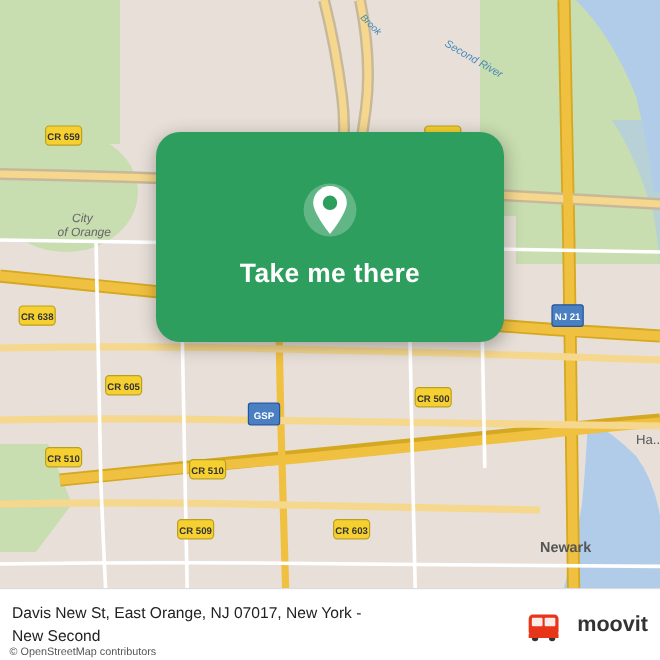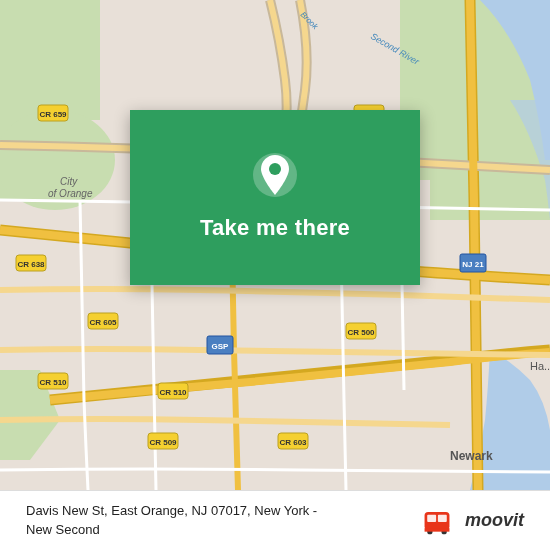--- a/index.html
+++ b/index.html
@@ -30,21 +30,21 @@
     }
 
     
     #action-panel {
       position: absolute;
       top: 110px;
       left: 130px;
       width: 290px;
       height: 175px;
       background-color: #2e9e5e;
-      border-radius: 0;
+      border-radius: 20px;
       display: flex;
       flex-direction: column;
       align-items: center;
       justify-content: center;
       box-shadow: 0 4px 15px rgba(0,0,0,0.3);
       z-index: 10;
     }
 
     #location-pin {
       width: 48px;
@@ -63,40 +63,39 @@
       letter-spacing: 0.3px;
     }
 
     
     #info-bar {
       width: 550px;
       height: 60px;
       background: white;
       display: flex;
       align-items: center;
-      padding: 0 26px;
+      padding: 0 10px;
       border-top: 1px solid #ddd;
       position: relative;
     }
 
     #info-text {
       flex: 1;
       font-size: 13px;
       color: #222;
       line-height: 1.4;
     }
 
     #moovit-logo {
       display: flex;
       align-items: center;
       gap: 12px;
       font-size: 16px;
       font-weight: bold;
       color: #333;
-      font-style: italic;
     }
 
     #moovit-icon {
       width: 32px;
       height: 32px;
     }
 
     #osm-credit {
       position: absolute;
       bottom: 2px;
@@ -231,20 +230,21 @@
     <button id="take-me-there-btn">Take me there</button>
   </div>
 </div>
 
 <div id="info-bar">
   <div style="flex:1;">
     <div id="info-text">
       <span>Davis New St, East Orange, NJ 07017, New York -</span><br>
       <span>New Second</span>
     </div>
+    <div id="osm-credit">© OpenStreetMap contributors</div>
   </div>
 
   <div id="moovit-logo">
     <svg id="moovit-icon" viewBox="0 0 36 36" xmlns="http://www.w3.org/2000/svg">
 
       <rect x="4" y="8" width="28" height="20" rx="4" fill="#e8351a"></rect>
       <rect x="7" y="11" width="10" height="8" rx="1" fill="white" opacity="0.9"></rect>
       <rect x="19" y="11" width="10" height="8" rx="1" fill="white" opacity="0.9"></rect>
       <circle cx="10" cy="30" r="3" fill="#333"></circle>
       <circle cx="26" cy="30" r="3" fill="#333"></circle>

